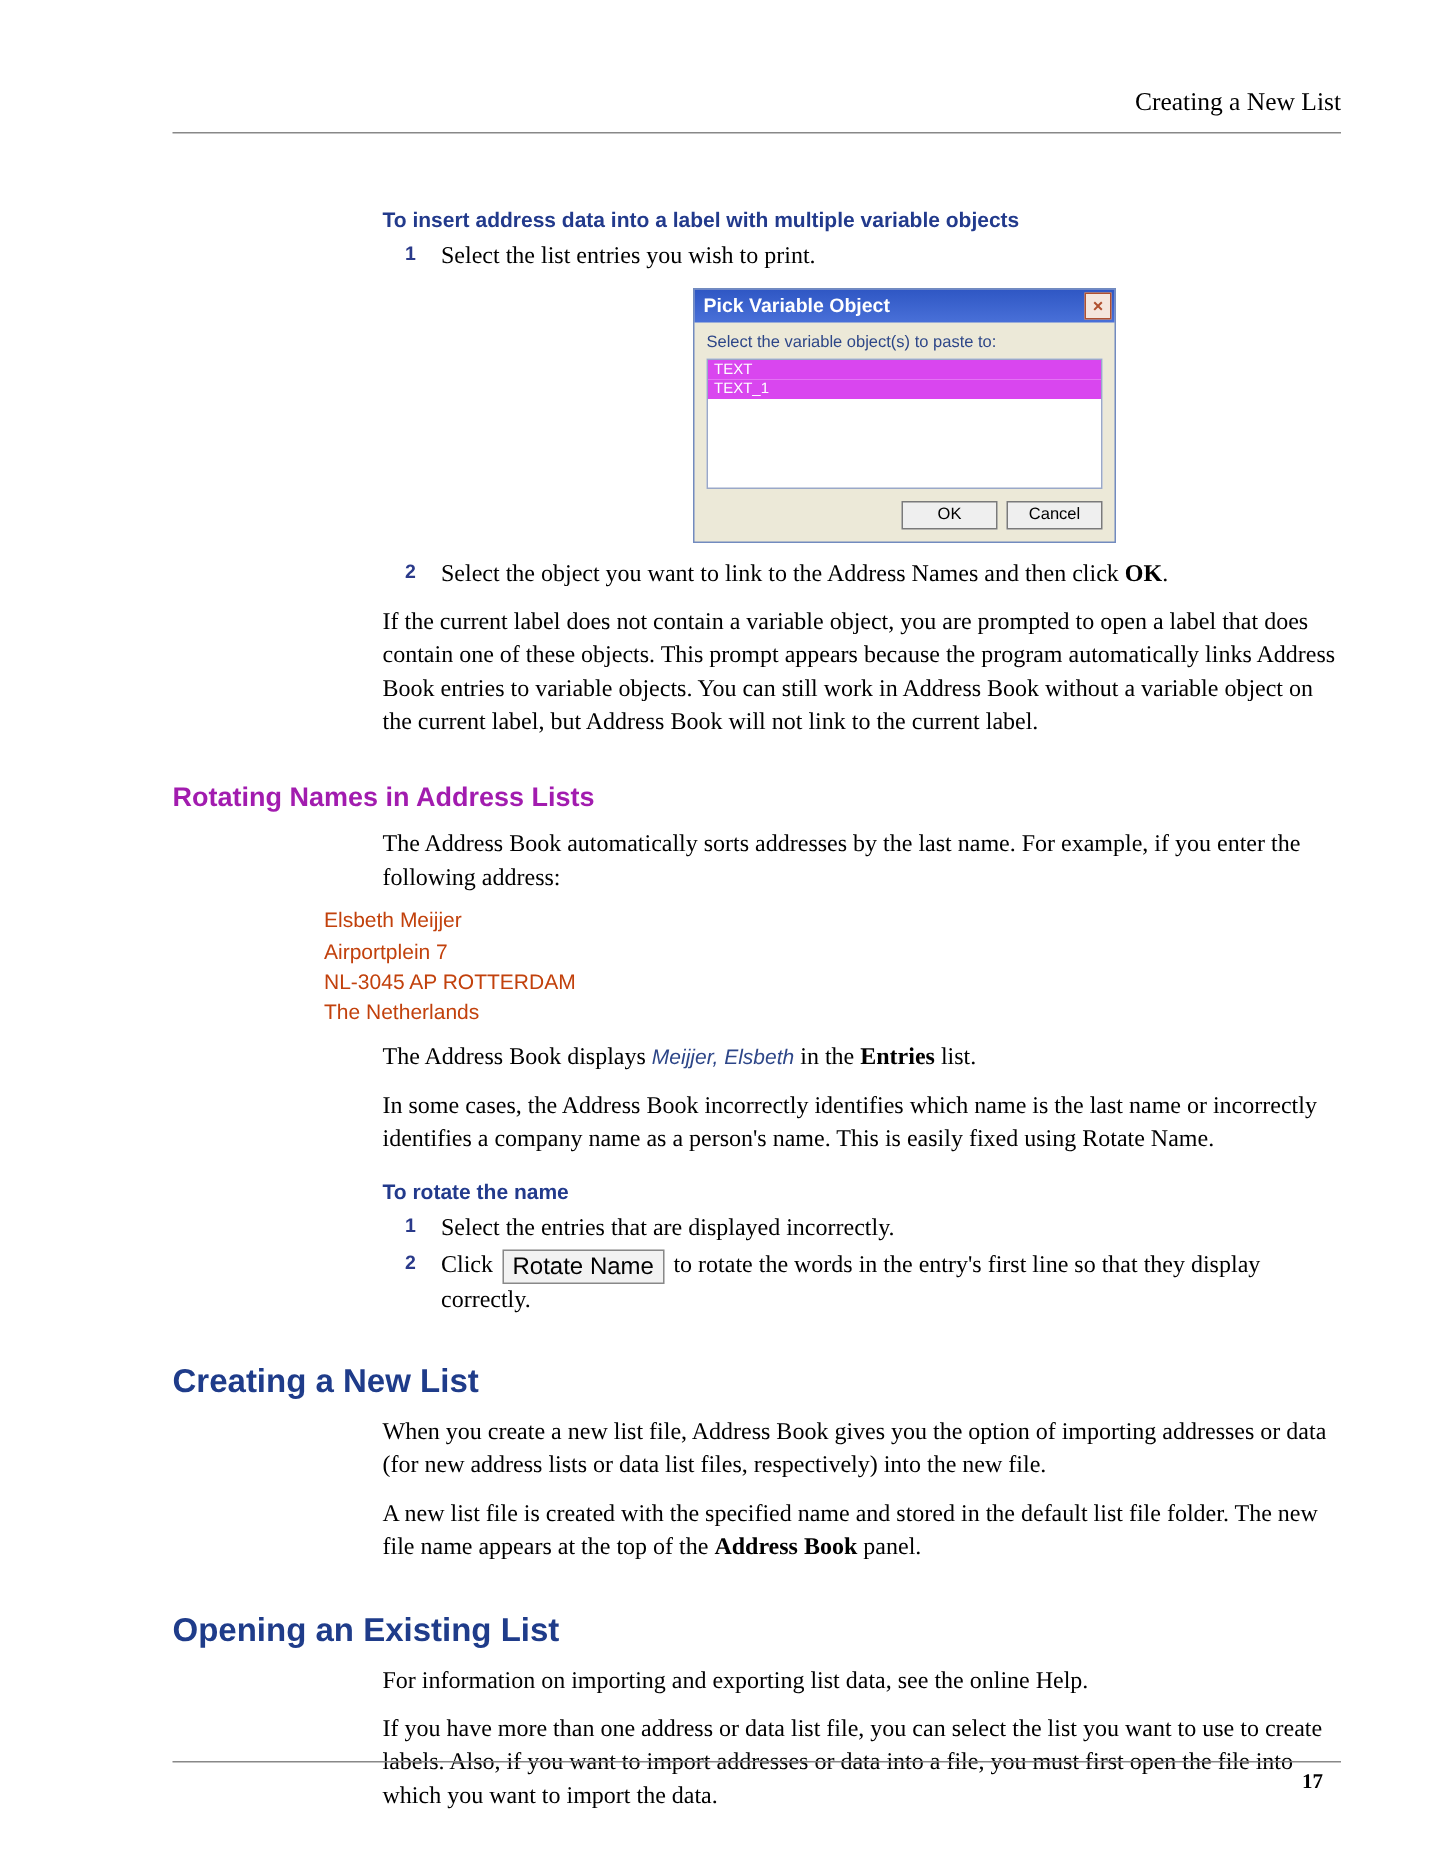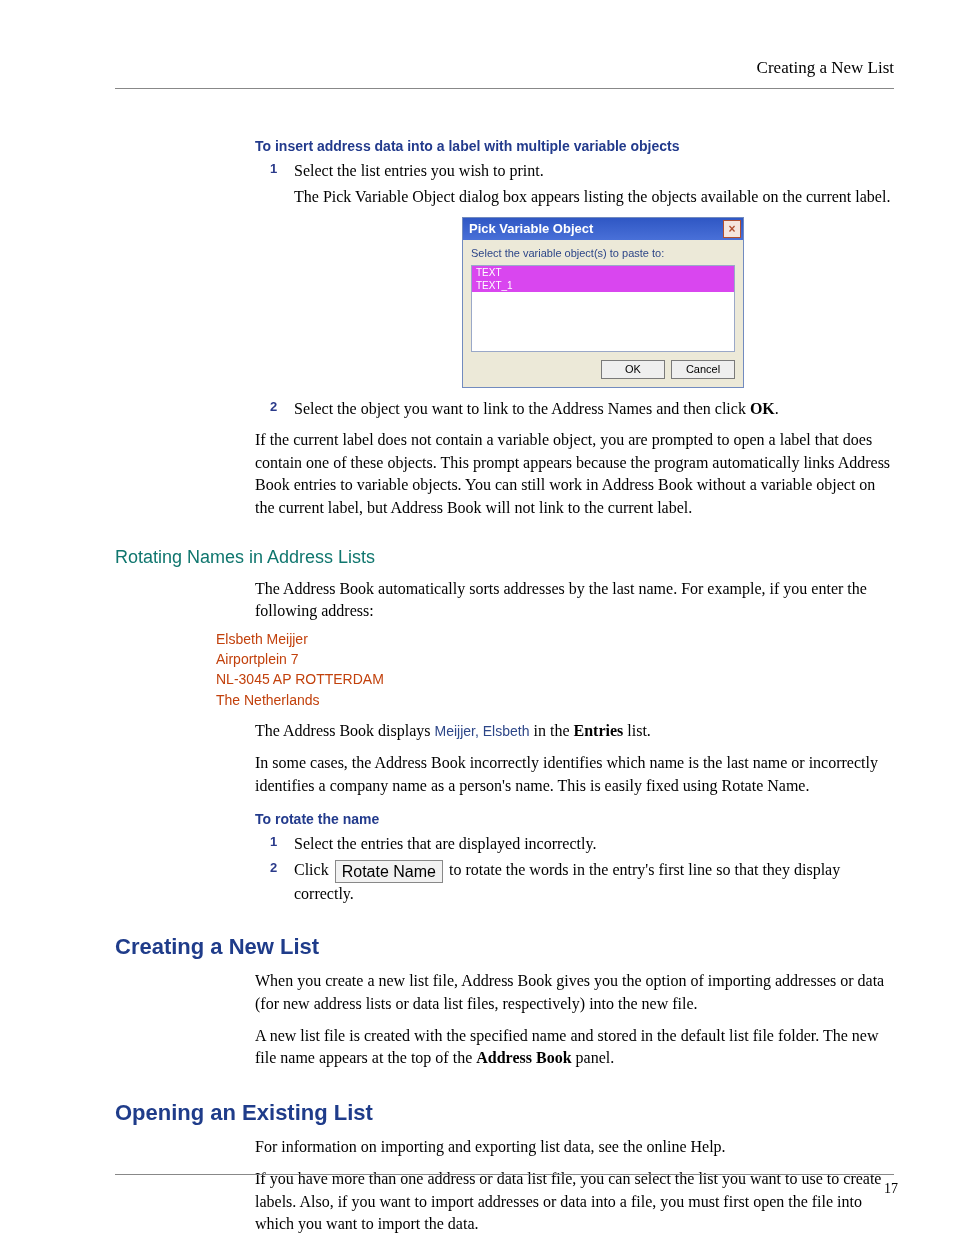--- a/index.html
+++ b/index.html
@@ -76,38 +76,39 @@
   }
   .indent-address {
     margin-left: 101px;
     color: #c2410c;
     font-family: Verdana, Arial, sans-serif;
     font-size: 14px;
     line-height: 1.45;
     margin-top: 6px;
   }
   .h2 {
-    color: #0f766e;
-    font-family: Verdana, Arial, sans-serif;
-    font-weight: normal;
+    color: #a21caf;
+    font-family: Verdana, Arial, sans-serif;
+    font-weight: bold;
     font-size: 18px;
     margin-top: 28px;
   }
   .h1 {
     color: #1f3c8a;
     font-family: Verdana, Arial, sans-serif;
     font-weight: bold;
     font-size: 22px;
     margin-top: 30px;
   }
   .bold { font-weight: bold; }
   .sans-inline {
     font-family: Verdana, Arial, sans-serif;
     font-size: 14px;
     color: #2d4688;
+    font-style: italic;
   }
   .rotate-btn {
     display: inline-block;
     border: 1px solid #888;
     background: #f2f2f2;
     font-family: Arial, sans-serif;
     font-size: 16px;
     padding: 1px 6px;
     vertical-align: middle;
     line-height: 1.2;
@@ -185,41 +186,41 @@
   }
   .footer-rule {
     position: absolute;
     left: 115px;
     right: 60px;
     bottom: 60px;
     border-top: 1px solid #888;
   }
   .page-num {
     position: absolute;
-    right: 56px;
+    right: 72px;
     bottom: 38px;
     font-size: 14px;
+    font-weight: bold;
   }
 </style>
 </head>
 <body>
 
 <div class="page">
 
   <div class="header-right">Creating a New List</div>
   <div class="header-rule"></div>
 
   <div class="content">
 
     <div class="subtask">To insert address data into a label with multiple variable objects</div>
 
     <ol class="steps">
       <li>
         <span>Select the list entries you wish to print.</span>
-        <span class="step-sub">The Pick Variable Object dialog box appears listing the objects available on the current label.</span>
 
         <div class="dialog">
           <div class="dialog-titlebar">
             <span>Pick Variable Object</span>
             <span class="close-btn">×</span>
           </div>
           <div class="dialog-body">
             <div>Select the variable object(s) to paste to:</div>
             <div class="dialog-list">
               <div class="sel">TEXT</div>

